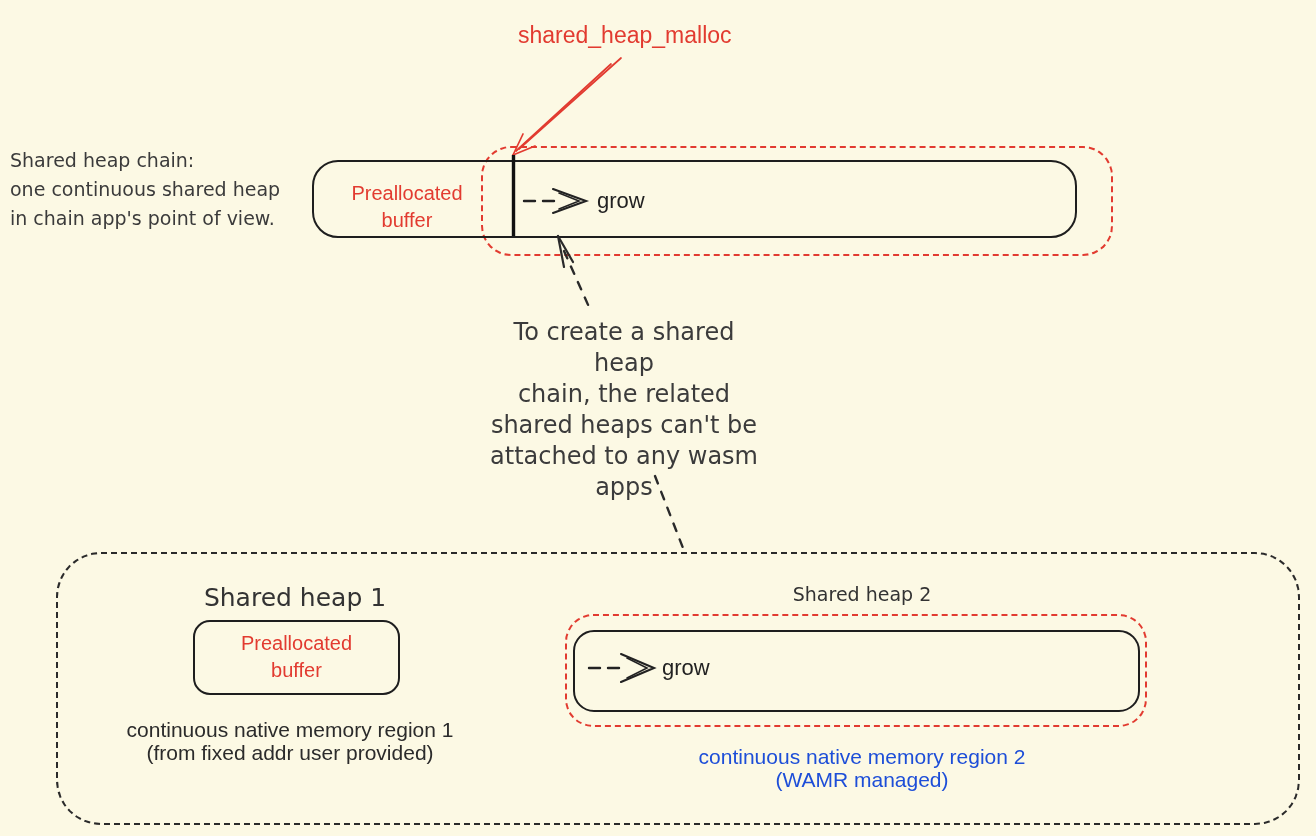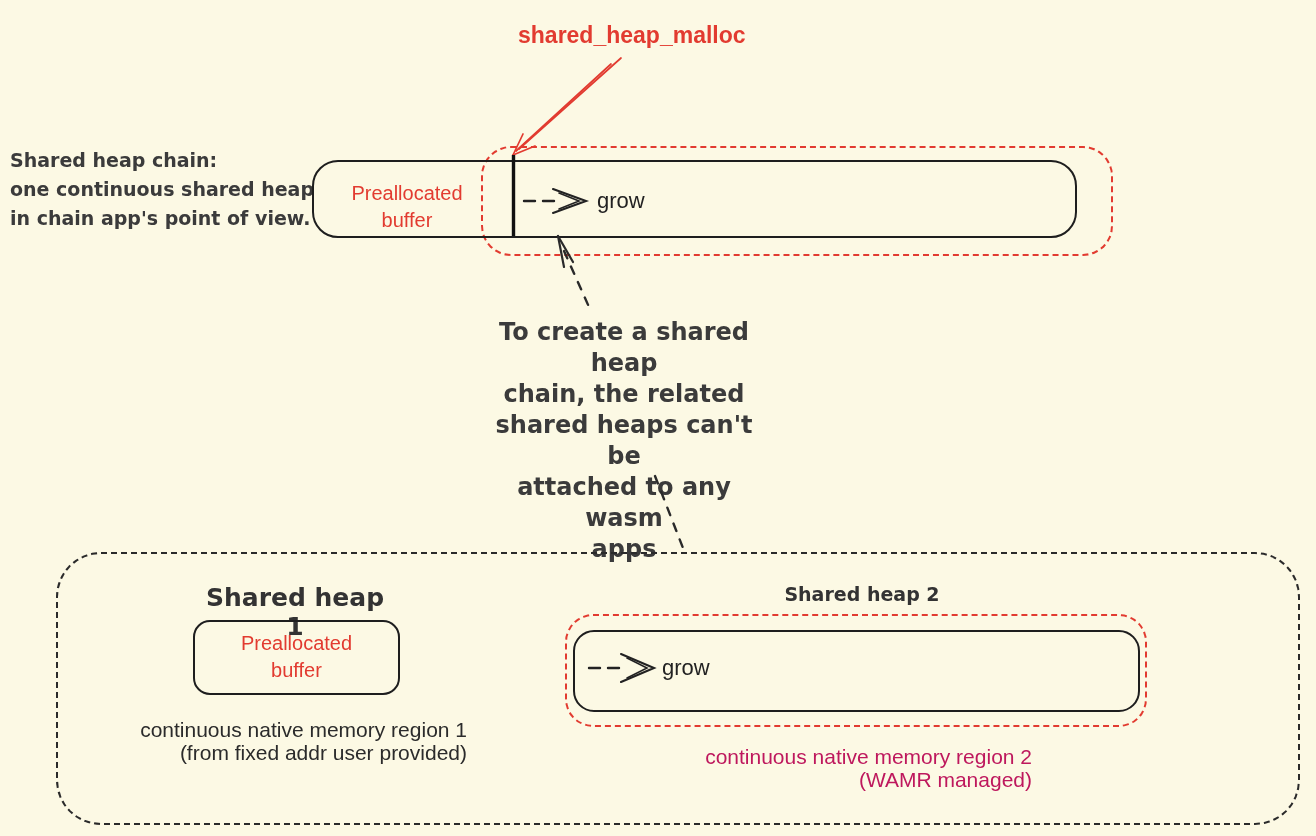--- a/index.html
+++ b/index.html
@@ -4,26 +4,26 @@
 <style>
   html,body{margin:0;padding:0;}
   body{
     width:1316px;height:836px;
     background:#fcf9e4;
     font-family:"Liberation Sans", sans-serif;
     overflow:hidden;
   }
   #canvas{position:relative;width:1316px;height:836px;}
   .abs{position:absolute;}
-  .note-font{font-family:"DejaVu Sans", sans-serif;color:#3b3b3b;font-weight:bold;}
+  .note-font{font-family:"DejaVu Sans", sans-serif;color:#3b3b3b;}
   .arial{font-family:"Liberation Sans", sans-serif;}
 
   
   .side-note{left:10px;top:146px;width:320px;font-size:19px;line-height:29px;}
-  .malloc-label{left:518px;top:22px;width:230px;font-size:23px;color:#e23b30;font-weight:bold;}
+  .malloc-label{left:518px;top:22px;width:230px;font-size:23px;color:#e23b30;}
   .top-bar{
     left:312px;top:160px;width:765px;height:78px;
     border:2px solid #1e1e1e;border-radius:26px;box-sizing:border-box;
     background:transparent;
   }
   .top-red-dash{
     left:481px;top:146px;width:632px;height:110px;
     border:2px dashed #e23b30;border-radius:30px;box-sizing:border-box;
   }
   .prealloc-top-text{
@@ -43,31 +43,31 @@
   .sh1-title{left:195px;top:583px;width:200px;font-size:25px;text-align:center;color:#333;}
   .sh2-title{left:762px;top:583px;width:200px;font-size:19px;text-align:center;color:#333;}
   .prealloc-box{
     left:193px;top:620px;width:207px;height:75px;
     border:2.5px solid #1e1e1e;border-radius:17px;box-sizing:border-box;
   }
   .prealloc-box-text{
     left:193px;top:630px;width:207px;
     font-size:20px;line-height:27px;text-align:center;color:#e23b30;
   }
-  .caption1{left:120px;top:718px;width:340px;font-size:21px;line-height:23px;text-align:right;color:#2b2b2b;margin-left:7px;}
+  .caption1{left:120px;top:718px;width:340px;font-size:21px;line-height:23px;text-align:center;color:#2b2b2b;}
   .red-dash-2{
     left:565px;top:614px;width:582px;height:113px;
     border:2px dashed #e23b30;border-radius:28px;box-sizing:border-box;
   }
   .black-rect-2{
     left:573px;top:630px;width:567px;height:82px;
     border:2px solid #1e1e1e;border-radius:21px;box-sizing:border-box;
   }
   .grow-bottom{left:662px;top:655px;font-size:22px;color:#222;}
-  .caption2{left:692px;top:745px;width:340px;font-size:21px;line-height:23px;text-align:right;color:#be185d;}
+  .caption2{left:692px;top:745px;width:340px;font-size:21px;line-height:23px;text-align:center;color:#1d4ed8;}
 
   svg.overlay{position:absolute;left:0;top:0;pointer-events:none;}
 </style>
 </head>
 <body>
 
 <div id="canvas">
 
   <div class="abs side-note note-font">
     <div>Shared heap chain:</div>

